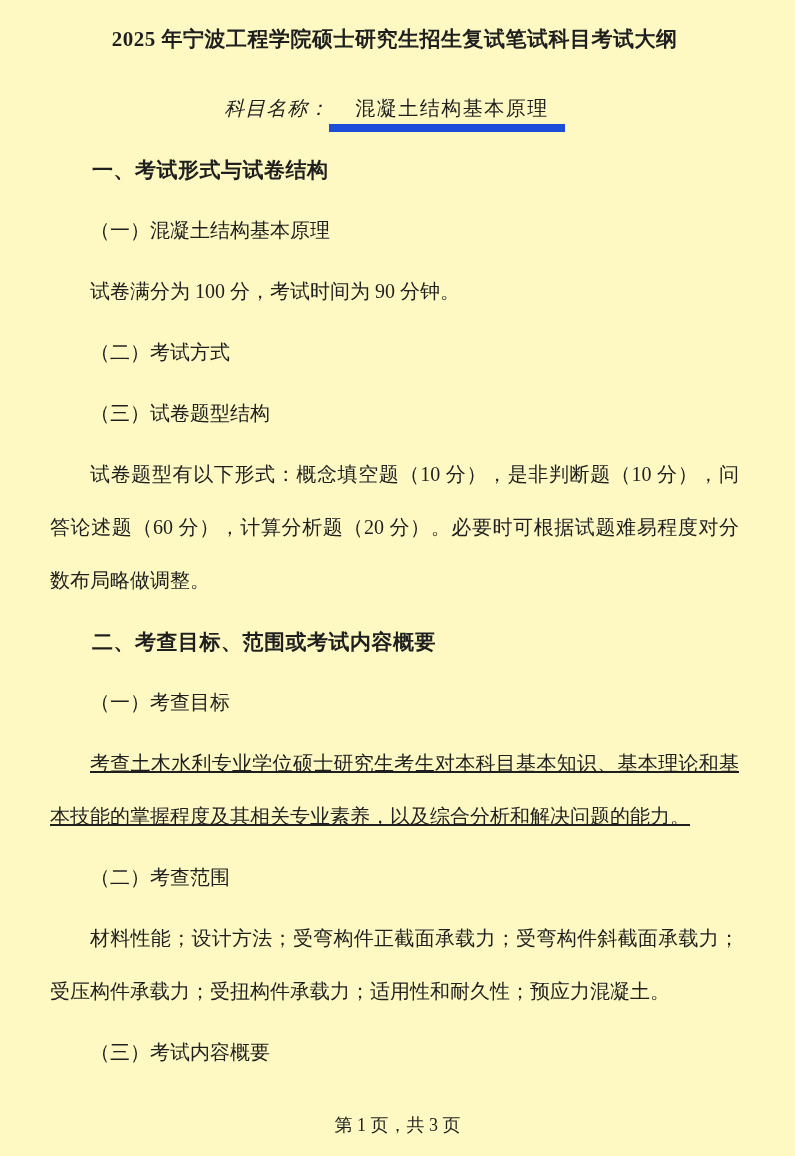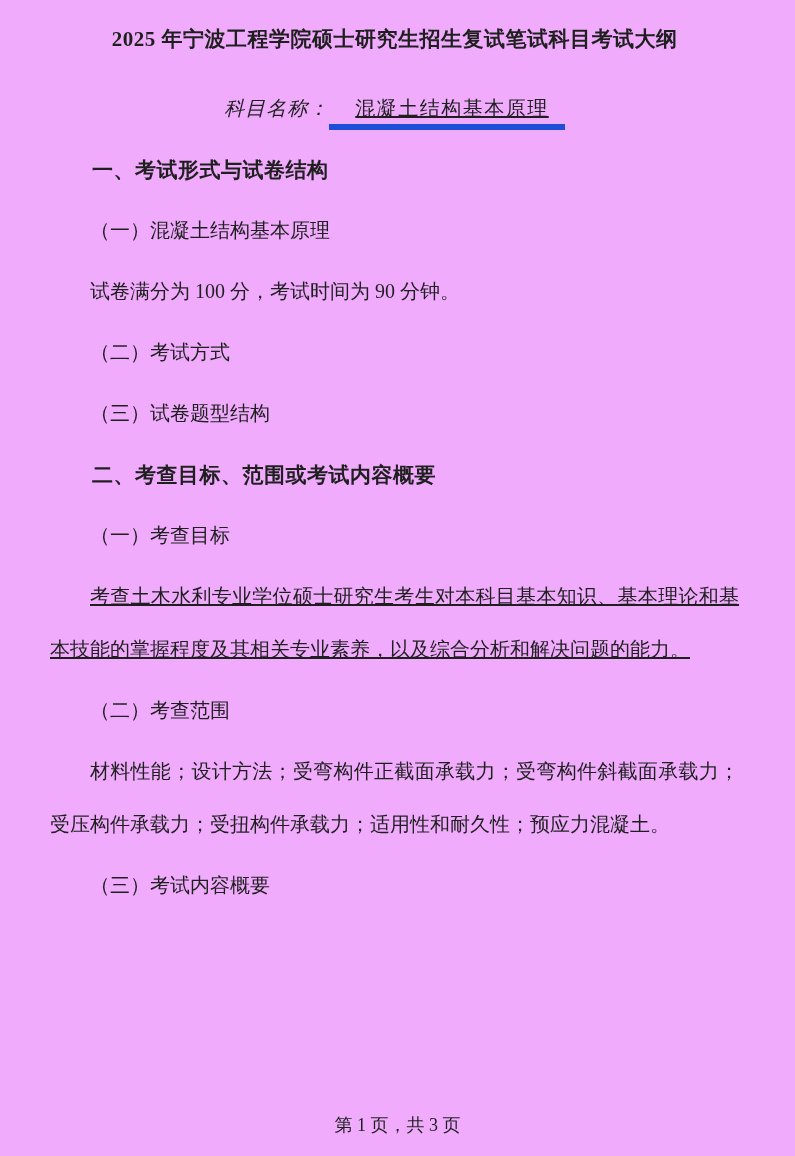--- a/index.html
+++ b/index.html
@@ -13,21 +13,21 @@
     font-family: "Liberation Serif", "DejaVu Serif", serif;
     color: #1f1f1f;
   }
   .page {
     position: relative;
     width: 795px;
     height: 1156px;
     box-sizing: border-box;
     padding: 22px 48px 0 42px;
     overflow: hidden;
-    background: #f0abfc;
+    background: #fef9c3;
   }
   .doc-title {
     margin: 0;
     font-size: 21px;
     font-weight: bold;
     line-height: 34px;
     text-align: center;
     letter-spacing: 0.5px;
     font-family: "Liberation Serif", "DejaVu Serif", serif;
   }
@@ -37,25 +37,24 @@
     line-height: 53px;
     text-align: center;
     white-space: nowrap;
   }
   .subject-label {
     letter-spacing: 1px;
     font-style: italic;
   }
   .subject-value {
     display: inline-block;
-    border-bottom: 6px solid #1d4ed8;
+    border-bottom: 8px solid #1d4ed8;
     padding: 0 16px 1px 26px;
     letter-spacing: 1.5px;
     line-height: 30px;
-    text-decoration: underline;
   }
   .content p {
     margin: 8px;
     font-size: 20px;
     line-height: 53px;
     text-align: justify;
     text-justify: inter-character;
     text-indent: 2em;
   }
   .content p.h-major {
@@ -94,20 +93,21 @@
   <div class="subject-line">
     <span class="subject-label">科目名称：</span><span class="subject-value">混凝土结构基本原理</span>
   </div>
 
   <div class="content">
     <p class="h-major mt-8">一、考试形式与试卷结构</p>
     <p class="h-sub">（一）混凝土结构基本原理</p>
     <p class="body-p">试卷满分为 100 分，考试时间为 90 分钟。</p>
     <p class="h-sub">（二）考试方式</p>
     <p class="h-sub">（三）试卷题型结构</p>
+    <p class="body-p mt-10">试卷题型有以下形式：概念填空题（10 分），是非判断题（10 分），问答论述题（60 分），计算分析题（20 分）。必要时可根据试题难易程度对分数布局略做调整。</p>
     <p class="h-major mt-17">二、考查目标、范围或考试内容概要</p>
     <p class="h-sub mt-3">（一）考查目标</p>
     <p class="body-p mt-4">考查土木水利专业学位硕士研究生考生对本科目基本知识、基本理论和基本技能的掌握程度及其相关专业素养，以及综合分析和解决问题的能力。</p>
     <p class="h-sub">（二）考查范围</p>
     <p class="body-p">材料性能；设计方法；受弯构件正截面承载力；受弯构件斜截面承载力；受压构件承载力；受扭构件承载力；适用性和耐久性；预应力混凝土。</p>
     <p class="h-sub">（三）考试内容概要</p>
   </div>
 
   <div class="footer">
     <span>第 1 页，共 3 页</span>

